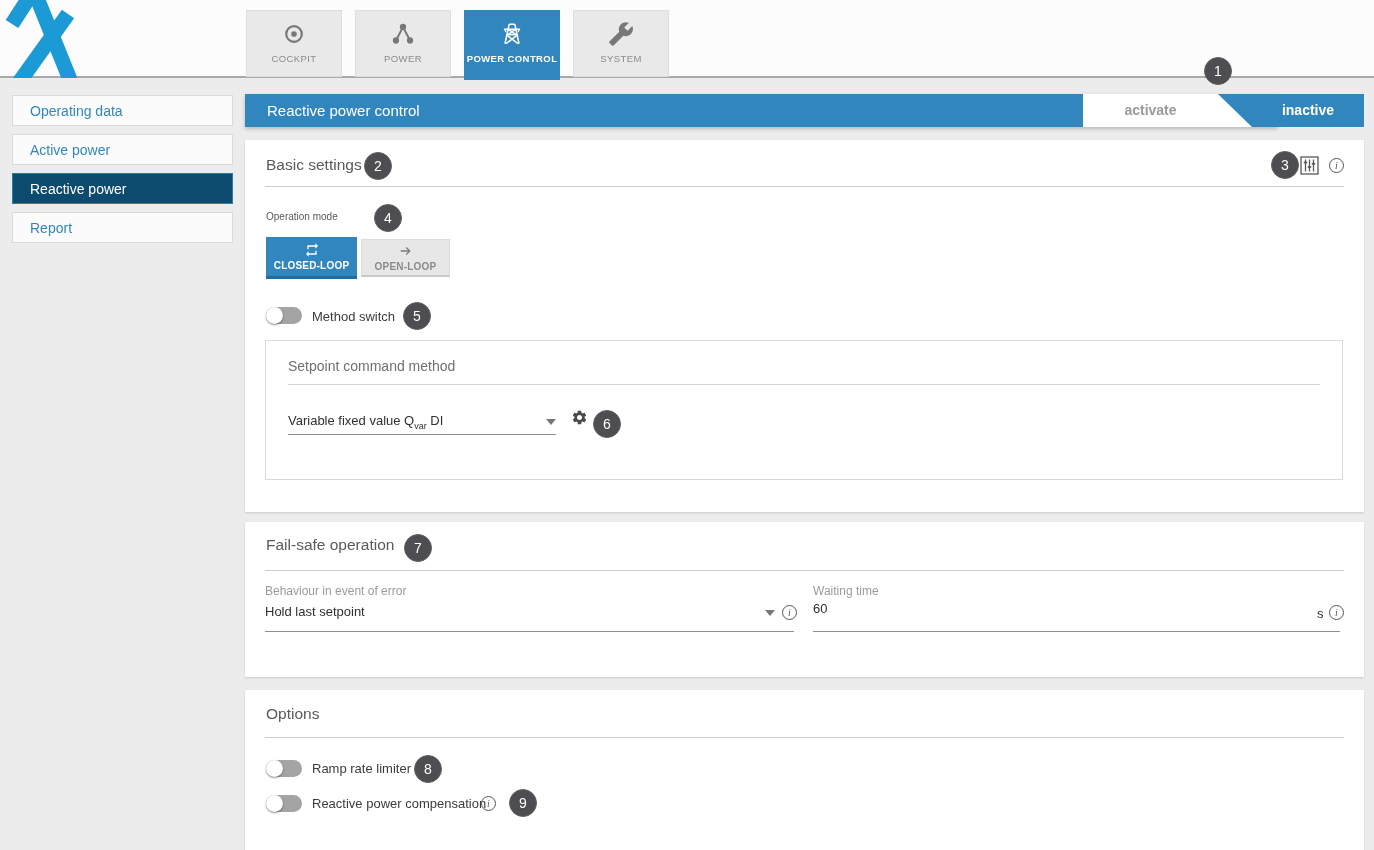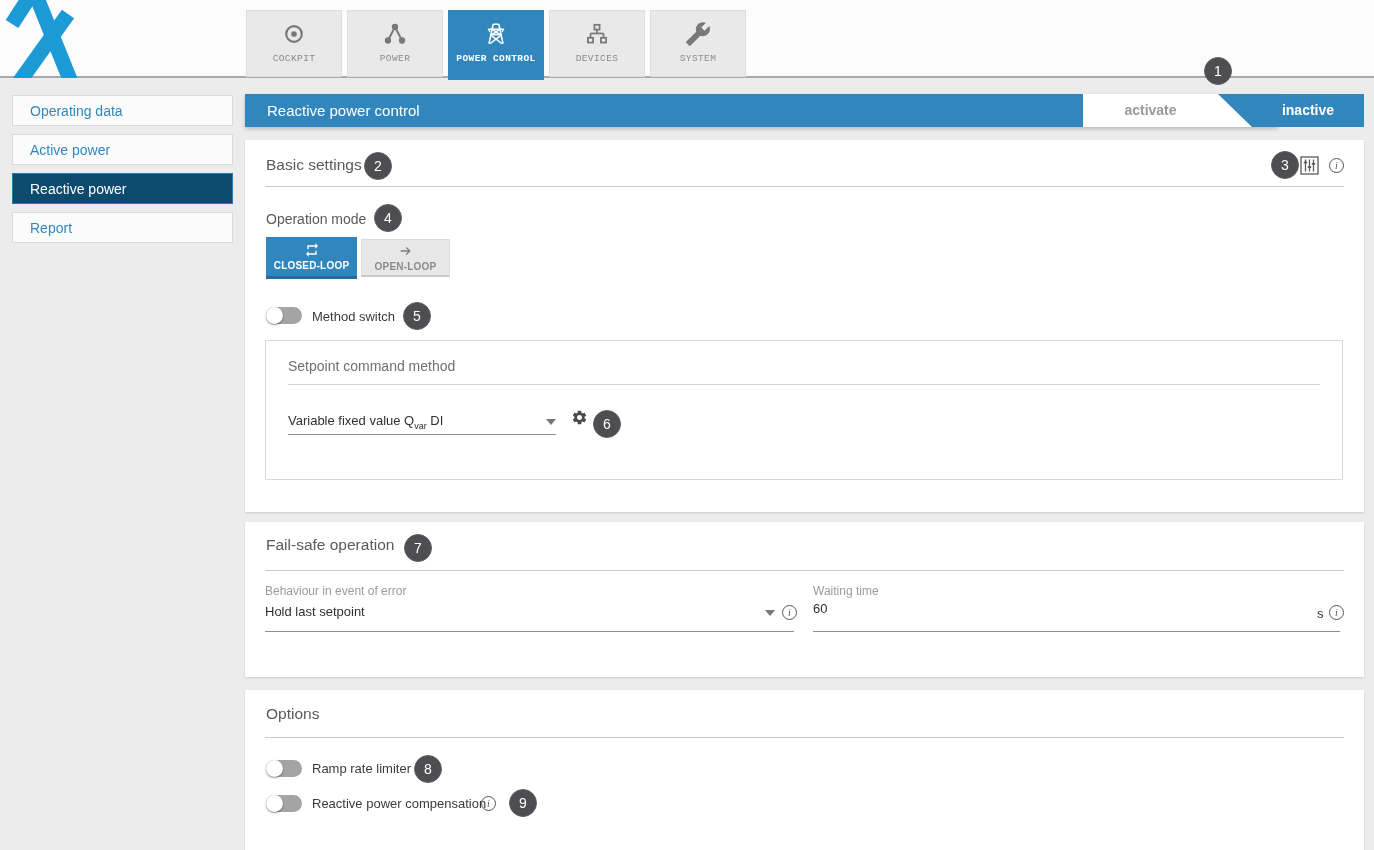--- a/index.html
+++ b/index.html
@@ -3,21 +3,21 @@
 <meta charset="utf-8">
 <style>
   * { margin:0; padding:0; box-sizing:border-box; }
   html,body { width:1374px; height:850px; overflow:hidden; }
   body { font-family:"Liberation Sans", sans-serif; background:#ececec; position:relative; }
 
   
   .topbar { position:absolute; left:0; top:0; width:1374px; height:78px; background:#fcfcfc;
             border-bottom:2px solid #a9a9a9; z-index:5; }
   .logo { position:absolute; left:0; top:0; width:92px; height:78px; overflow:hidden; }
-  .tabs { position:absolute; left:246px; top:10px; display:flex; gap:5px;font-family:Liberation Mono, monospace; }
+  .tabs { position:absolute; left:246px; top:10px; display:flex; gap:13px; }
   .tab { width:96px; height:67px; background:#e9e9e9; border:1px solid #dedede;
          display:flex; flex-direction:column; align-items:center; justify-content:flex-start;
          padding-top:10px; cursor:pointer; }
   .tab .ticon { width:26px; height:26px; color:#787878; }
   .tab .tlabel { font-size:9.5px; letter-spacing:.4px; color:#8b8b8b; margin-top:6px; text-align:center; }
   .tab.active { background:#3187bd; border-color:#3187bd; height:70px; }
   .tab.active .ticon { color:#ffffff; }
   .tab.active .tlabel { color:#ffffff; font-weight:700; }
 
   
@@ -138,34 +138,20 @@
             <line x1="6.6" y1="12.6" x2="17.4" y2="12.6"></line>
           <line x1="8.4" y1="7.6" x2="15.6" y2="12.6"></line>
             <line x1="15.6" y1="7.6" x2="8.4" y2="12.6"></line>
           <line x1="6.6" y1="12.6" x2="17.6" y2="21"></line>
             <line x1="17.4" y1="12.6" x2="6.4" y2="21"></line>
           <line x1="5.3" y1="7.6" x2="6.4" y2="10.2"></line>
             <line x1="18.7" y1="7.6" x2="17.6" y2="10.2"></line>
         </svg>
       </span>
       <span class="tlabel">POWER CONTROL</span>
-    </div>
-    <div class="tab">
-      <span class="ticon">
-        <svg viewBox="0 0 24 24" width="26" height="26" fill="none" stroke="currentColor" stroke-width="1.6">
-          <rect x="9.6" y="3.5" width="4.8" height="4.4"></rect>
-          <rect x="3.6" y="15.5" width="4.8" height="4.4"></rect>
-          <rect x="15.6" y="15.5" width="4.8" height="4.4"></rect>
-          <line x1="12" y1="7.9" x2="12" y2="11.5"></line>
-          <line x1="6" y1="11.5" x2="18" y2="11.5"></line>
-          <line x1="6" y1="11.5" x2="6" y2="15.5"></line>
-            <line x1="18" y1="11.5" x2="18" y2="15.5"></line>
-        </svg>
-      </span>
-      <span class="tlabel">DEVICES</span>
     </div>
     <div class="tab">
       <span class="ticon">
         <svg viewBox="0 0 24 24" width="26" height="26" fill="currentColor" transform="scale(-1,1)">
           <path d="M22.7 19l-9.1-9.1c.9-2.3.4-5-1.5-6.9-2-2-5-2.4-7.4-1.3L9 6 6 9 1.6 4.7C.4 7.1.9 10.1 2.9 12.1c1.9 1.9 4.6 2.4 6.9 1.5l9.1 9.1c.4.4 1 .4 1.4 0l2.3-2.3c.5-.4.5-1.1.1-1.4z"></path>
         </svg>
       </span>
       <span class="tlabel">SYSTEM</span>
     </div>
   </nav>
@@ -197,21 +183,21 @@
           <line x1="13.5" y1="3.5" x2="13.5" y2="15.5"></line>
         <line x1="3.8" y1="6.5" x2="7.2" y2="6.5" stroke-width="1.8"></line>
         <line x1="7.8" y1="11" x2="11.2" y2="11" stroke-width="1.8"></line>
         <line x1="11.8" y1="7.8" x2="15.2" y2="7.8" stroke-width="1.8"></line>
       </svg>
     </span>
     <span class="info-icon" style="position:static;"></span>
   </div>
   <div class="divider" style="top:46px;"></div>
 
-  <div class="field-value" style="left:21px; top:71px; font-size:14px; color:#5a5a5a;">Operation mode</div>
+  <div class="field-value" style="left:21px; top:71px; font-size:10px; color:#5a5a5a;">Operation mode</div>
 
   <div class="mode-btn mode-closed">
     <span>
       <svg viewBox="0 0 24 24" fill="#ffffff">
           <path d="M7 7h10v3l4-4-4-4v3H5v6h2V7zm10 10H7v-3l-4 4 4 4v-3h12v-6h-2v4z"></path>
         </svg>
     </span>
     <span class="mlabel">CLOSED-LOOP</span>
   </div>
   <div class="mode-btn mode-open">

